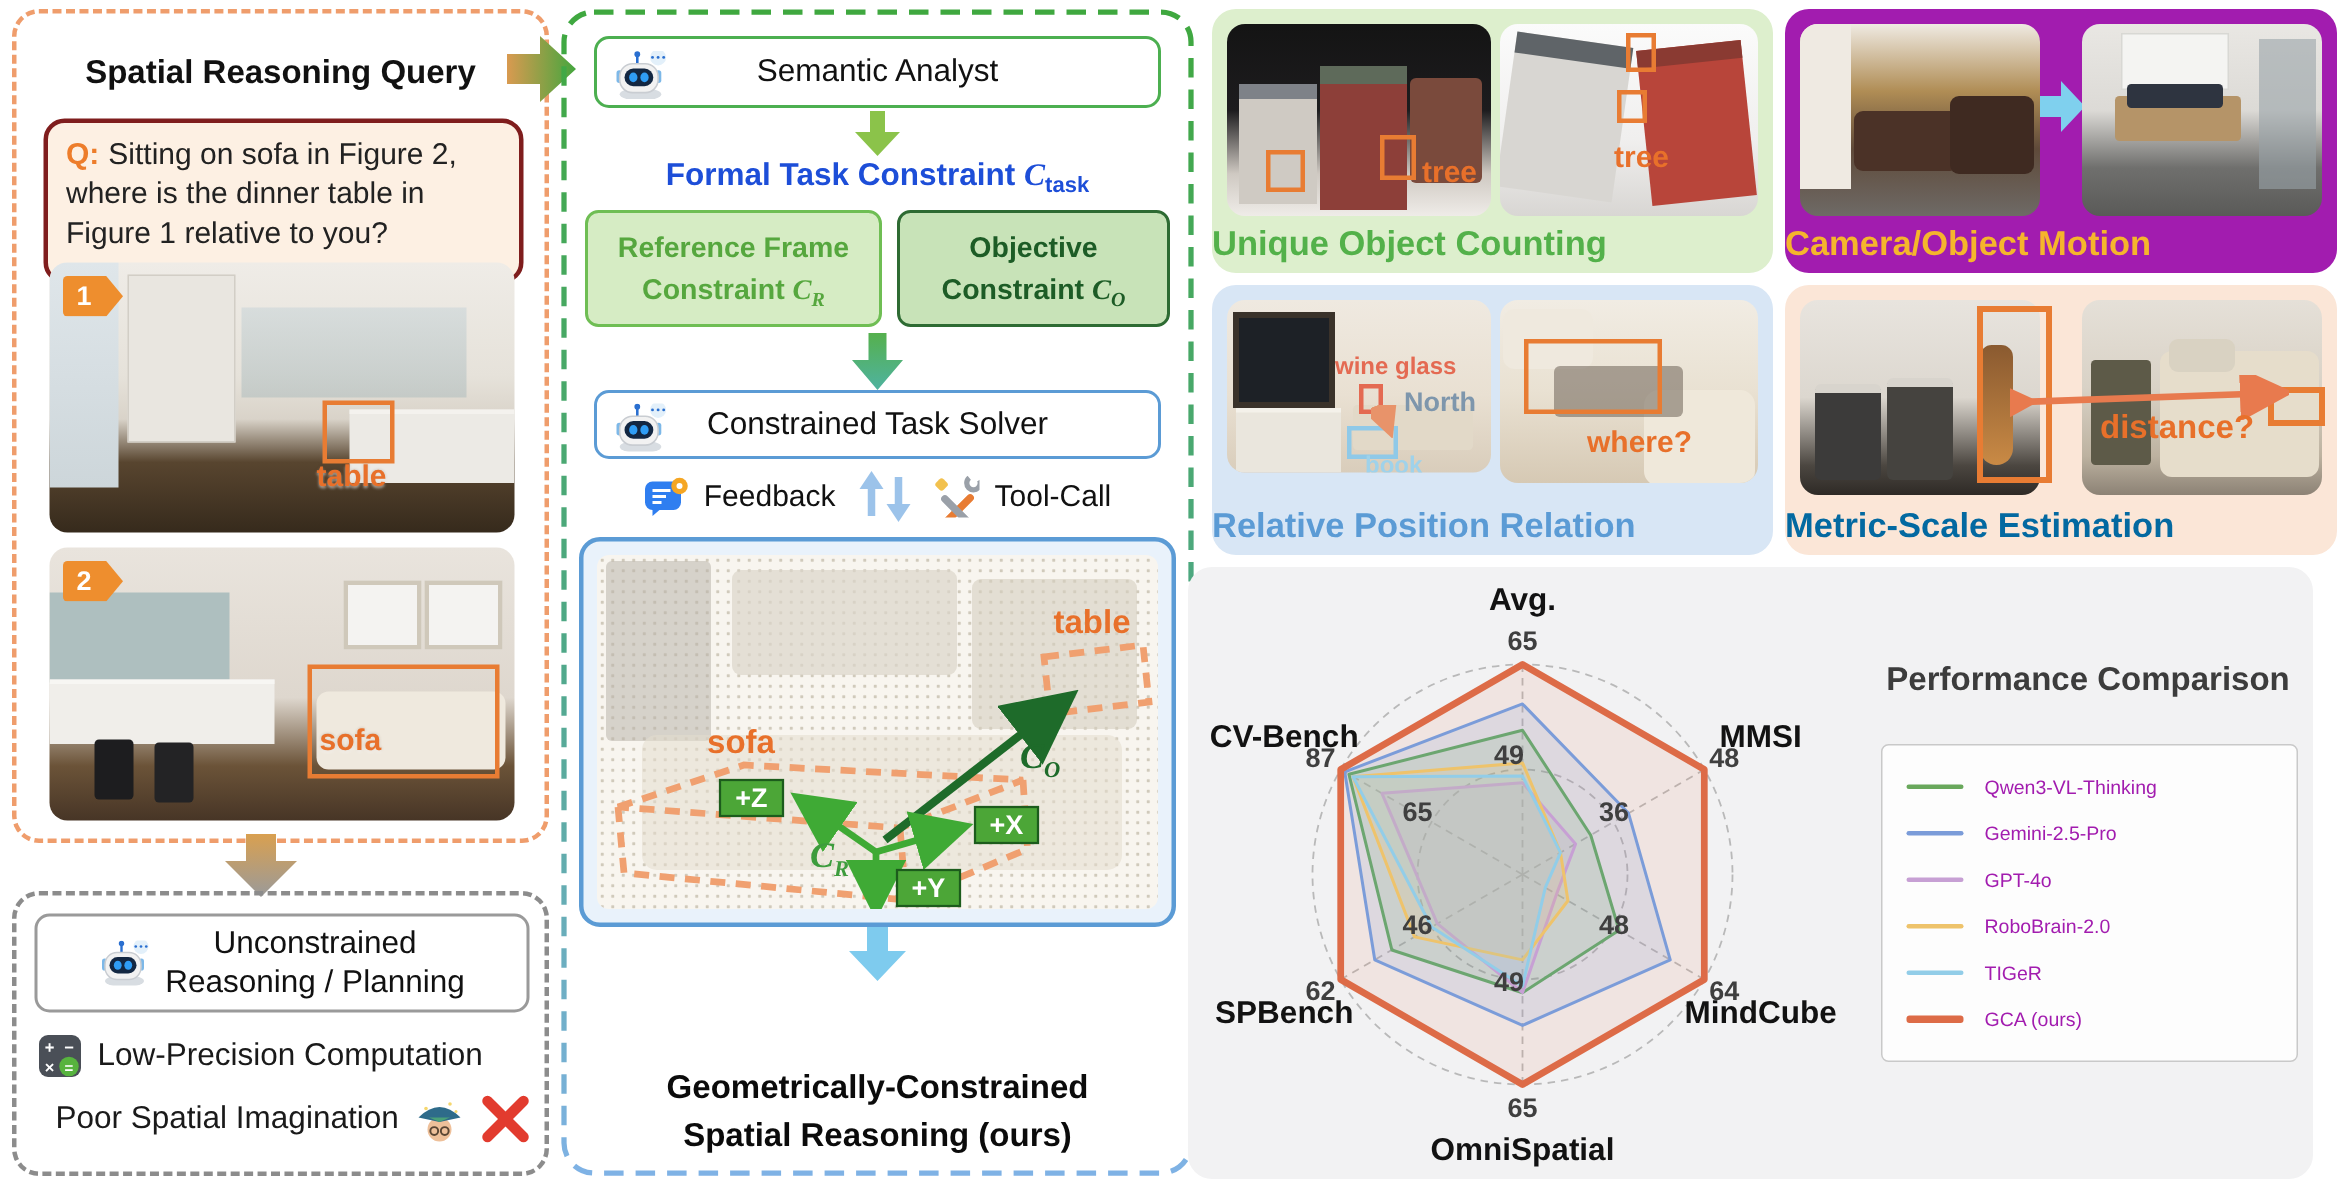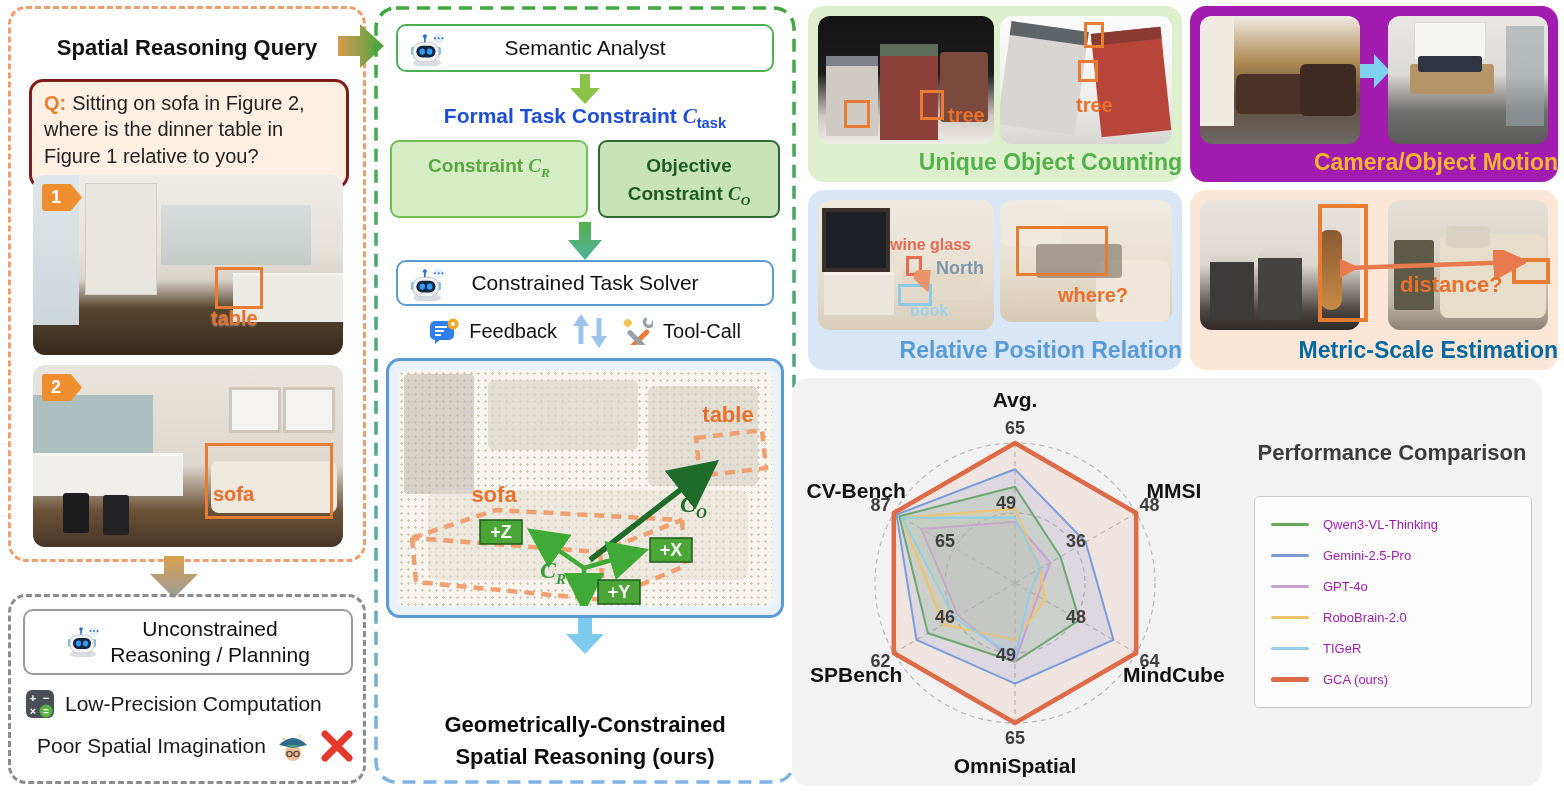--- a/index.html
+++ b/index.html
@@ -58,21 +58,21 @@
   .cloudbg{position:absolute;left:9px;top:9px;right:9px;bottom:9px;border-radius:8px;overflow:hidden;
            background:#f8f5ef;}
   .cloudbg .dots{position:absolute;inset:0;
       background-image:radial-gradient(#c6bfae 1px,rgba(0,0,0,0) 1.3px);background-size:7px 7px;opacity:.8;}
   .answer-box{position:absolute;left:58px;top:646px;width:292px;height:52px;background:#dcebfa;
               border:2.5px solid #5b9bd5;border-radius:11px;display:flex;align-items:center;
               justify-content:center;gap:12px;font-size:23px;font-weight:bold;color:#4a90d9;}
   .mid-caption{position:absolute;left:0;right:0;text-align:center;font-weight:bold;font-size:22px;color:#0b0b0b;}
   
   .card{position:absolute;border-radius:16px;}
-  .card .caption{position:absolute;left:0;right:0;bottom:6px;text-align:right;font-weight:bold;font-size:23px;}
+  .card .caption{position:absolute;left:0;right:0;bottom:6px;text-align:left;font-weight:bold;font-size:23px;}
   .c-count{left:808px;top:6px;width:374px;height:176px;background:#ddefcd;}
   .c-count .caption{color:#53b14a;}
   .c-motion{left:1190px;top:6px;width:368px;height:176px;background:#a21caf;}
   .c-motion .caption{color:#f5b52c;}
   .c-rel{left:808px;top:190px;width:374px;height:180px;background:#d8e6f5;}
   .c-rel .caption{color:#5b9bd5;margin-top:32px;}
   .c-metric{left:1190px;top:190px;width:368px;height:180px;background:#fbe6d7;}
   .c-metric .caption{color:#0369a1;}
   .ph-label{position:absolute;font-weight:bold;}
   
@@ -226,20 +226,21 @@
 
     <svg class="abs" style="left:196px;top:68px" width="30" height="30">
       <polygon points="10,0 20,0 20,14 30,14 15,30 0,14 10,14" fill="#8bc34a"></polygon>
     </svg>
 
     <div class="formal-title">
       <span>Formal Task Constraint</span>&nbsp;<span class="mc">C</span><sub>task</sub>
     </div>
 
     <div class="constraint-box ref-box">
+      <div>Reference Frame</div>
       <div>
         <span>Constraint</span>&nbsp;<span class="mc">C</span><sub class="mc">R</sub>
       </div>
     </div>
     <div class="constraint-box obj-box">
       <div>Objective</div>
       <div>
         <span>Constraint</span>&nbsp;<span class="mc">C</span><sub class="mc">O</sub>
       </div>
     </div>
@@ -382,21 +383,21 @@
     <figure class="photo p-office2" style="left:198px;top:10px;width:160px;height:128px;margin:0">
       <div style="left:26px;top:6px;width:70px;height:36px;background:#f4f4f2;border:1px solid #d8d8d4"></div>
       <div style="left:22px;top:48px;width:84px;height:30px;background:#b59468;border-radius:3px"></div>
       <div style="left:30px;top:40px;width:64px;height:16px;background:#2e3440;border-radius:3px"></div>
       <div style="left:118px;top:10px;width:38px;height:100px;background:#9aa4a8;opacity:.6"></div>
     </figure>
     <div class="caption">Camera/Object Motion</div>
   </section>
 
   <section class="card c-rel">
-    <figure class="photo p-room1" style="left:10px;top:10px;width:176px;height:130px;margin:0">
+    <figure class="photo p-room1" style="left:10px;top:10px;width:176px;height:115px;margin:0">
       <div style="left:4px;top:8px;width:60px;height:56px;background:#1d2126;border:4px solid #3a322a"></div>
       <div style="left:6px;top:72px;width:70px;height:40px;background:#eae6dd;border-top:3px solid #f4f1ea"></div>
       <div style="left:84px;top:70px;width:80px;height:30px;background:#e2d9c8;border-radius:3px"></div>
       <span class="bbox" style="left:88px;top:56px;width:16px;height:20px;border-color:#e46a52"></span>
       <span class="bbox" style="left:80px;top:84px;width:34px;height:22px;border-color:#8fc9e8"></span>
       <svg class="abs" style="left:96px;top:70px" width="18" height="22">
         <defs>
             <marker id="mOr2" markerWidth="7" markerHeight="7" refX="5" refY="3.5" orient="auto">
               <path d="M0,0 L7,3.5 L0,7 Z" fill="#e8936a"></path>
             </marker>

